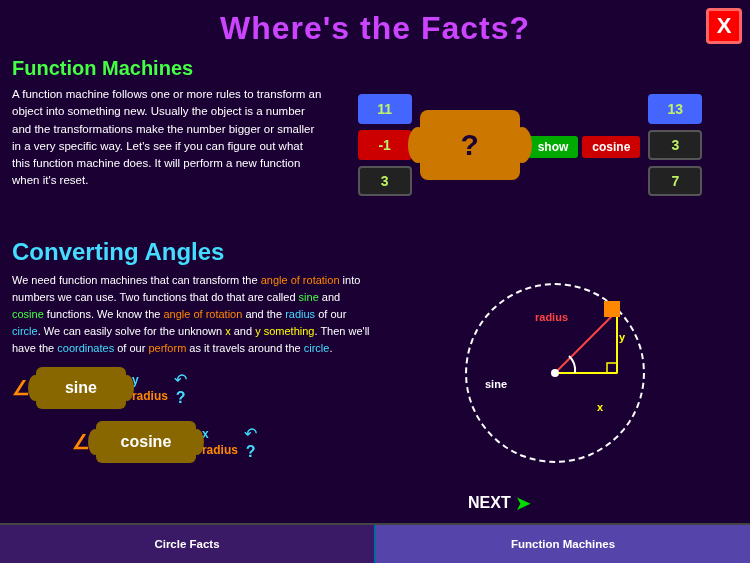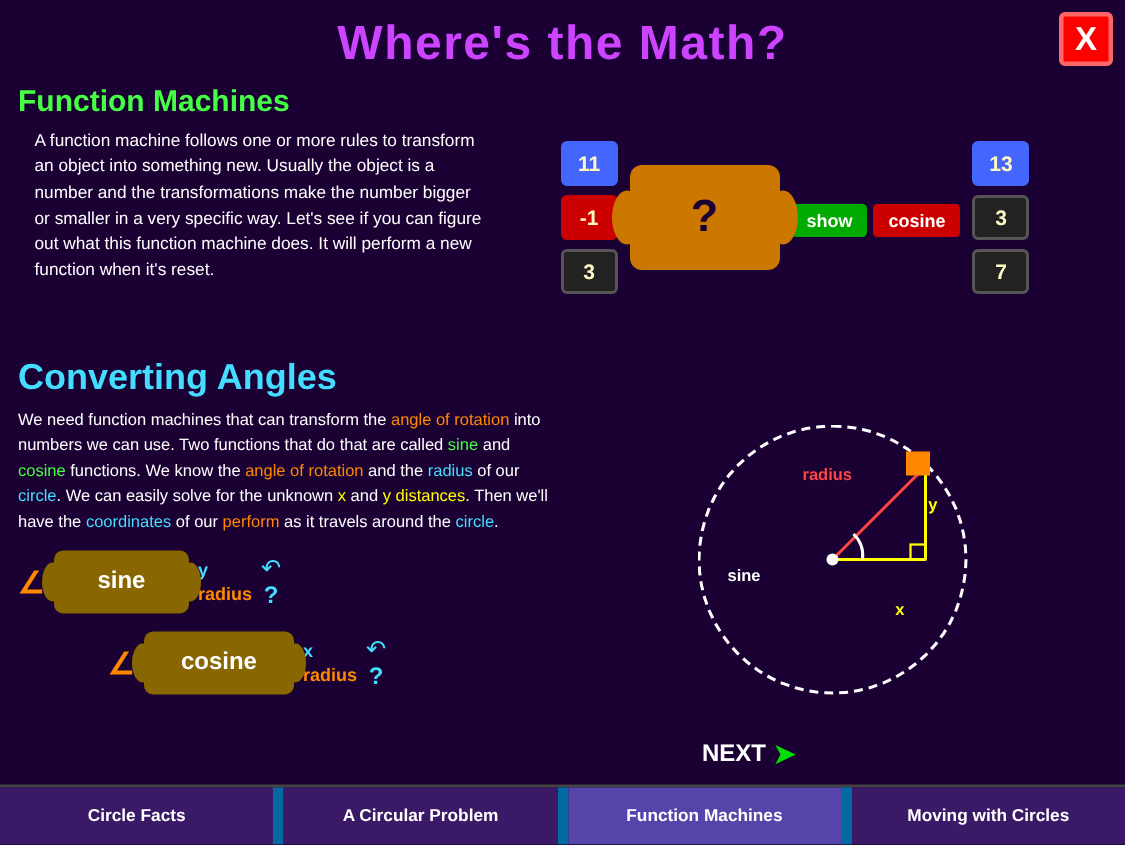--- a/index.html
+++ b/index.html
@@ -70,51 +70,50 @@
       font-size: 20px;
       font-weight: bold;
       color: #44ff44;
       margin-bottom: 6px;
     }
 
     #func-desc {
       font-size: 11.5px;
       color: white;
       line-height: 1.5;
-      margin-left: 11px;
     }
 
     
     #func-machine {
       flex: 1;
       display: flex;
       align-items: center;
       justify-content: center;
       position: relative;
       gap: 8px;
     }
 
     .input-col {
       display: flex;
       flex-direction: column;
       gap: 6px;
       align-items: center;
     }
 
     .num-box {
-      width: 38px;
+      width: 54px;
       height: 30px;
       border: 2px solid #5eead4;
       border-radius: 4px;
       display: flex;
       align-items: center;
       justify-content: center;
       font-size: 14px;
       font-weight: bold;
-      color: #fef9c3;
+      color: #bef264;
     }
 
     .num-box.blue { background: #4466ff; border-color: #4466ff; }
     .num-box.red { background: #cc0000; border-color: #cc0000; }
     .num-box.dark { background: #222; border-color: #555; }
 
     
     .machine-body {
       width: 100px;
       height: 70px;
@@ -383,21 +382,21 @@
       background: #1a0033;
       border-top: 2px solid #444;
     }
 
     .nav-item {
       flex: 1;
       display: flex;
       align-items: center;
       justify-content: center;
       background: #3a1a66;
-      border-right: 7px solid #0369a1;
+      border-right: 2px solid #0369a1;
       cursor: pointer;
       font-size: 11.5px;
       font-weight: bold;
       color: white;
       text-align: center;
     }
     .nav-item.active { background: #5544aa; }
     .nav-item:last-child { border-right: none; }
 
     
@@ -416,21 +415,21 @@
       color: white;
       position: relative;
       z-index: 1;
       padding: 0 8px;
     }
   </style>
 </head>
 <body>
 
 <div id="header">
-  <h1>Where's the Math?</h1>
+  <h1>Where's the Facts?</h1>
 </div>
 
 <div id="close-btn">X</div>
 
 <div id="main">
 
   <div id="section-function">
     <div id="func-text">
       <div id="func-title">Function Machines</div>
       <div id="func-desc">A function machine follows one or more rules to transform an object into something new. Usually the object is a number and the transformations make the number bigger or smaller in a very specific way. Let's see if you can figure out what this function machine does. It will perform a new function when it's reset.</div>
@@ -463,21 +462,21 @@
     </div>
   </div>
 
   <div id="section-converting">
     <div id="convert-left">
       <div id="convert-title">Converting Angles</div>
       <div id="convert-desc">
         We need function machines that can transform the <span class="highlight-orange">angle of rotation</span> into
         numbers we can use. Two functions that do that are called <span class="highlight-green">sine</span> and <span class="highlight-green">cosine</span>
         functions. We know the <span class="highlight-orange">angle of rotation</span> and the <span class="highlight-cyan">radius</span> of our <span class="highlight-cyan">circle</span>. We
-        can easily solve for the unknown <span class="highlight-yellow">x</span> and <span class="highlight-yellow">y distances</span>. Then we'll have the
+        can easily solve for the unknown <span class="highlight-yellow">x</span> and <span class="highlight-yellow">y something</span>. Then we'll have the
         <span class="highlight-cyan">coordinates</span> of our <span class="highlight-orange">perform</span> as it travels around the <span class="highlight-cyan">circle</span>.
       </div>
 
       <div id="trig-machines">
 
         <div class="trig-row">
 
           <div style="display:flex;align-items:center;gap:2px;">
             <span style="color:#ff8800;font-size:20px;font-weight:bold;">∠</span>
           </div>
@@ -540,16 +539,14 @@
   </div>
 </div>
 
 <div id="next-btn">
   <span id="next-text">NEXT</span>
   <span id="next-arrow">➤</span>
 </div>
 
 <div id="bottom-nav">
   <div class="nav-item">Circle Facts</div>
-  <div class="nav-item">A Circular Problem</div>
   <div class="nav-item active">Function Machines</div>
-  <div class="nav-item">Moving with Circles</div>
 </div>
 
 </body></html>

